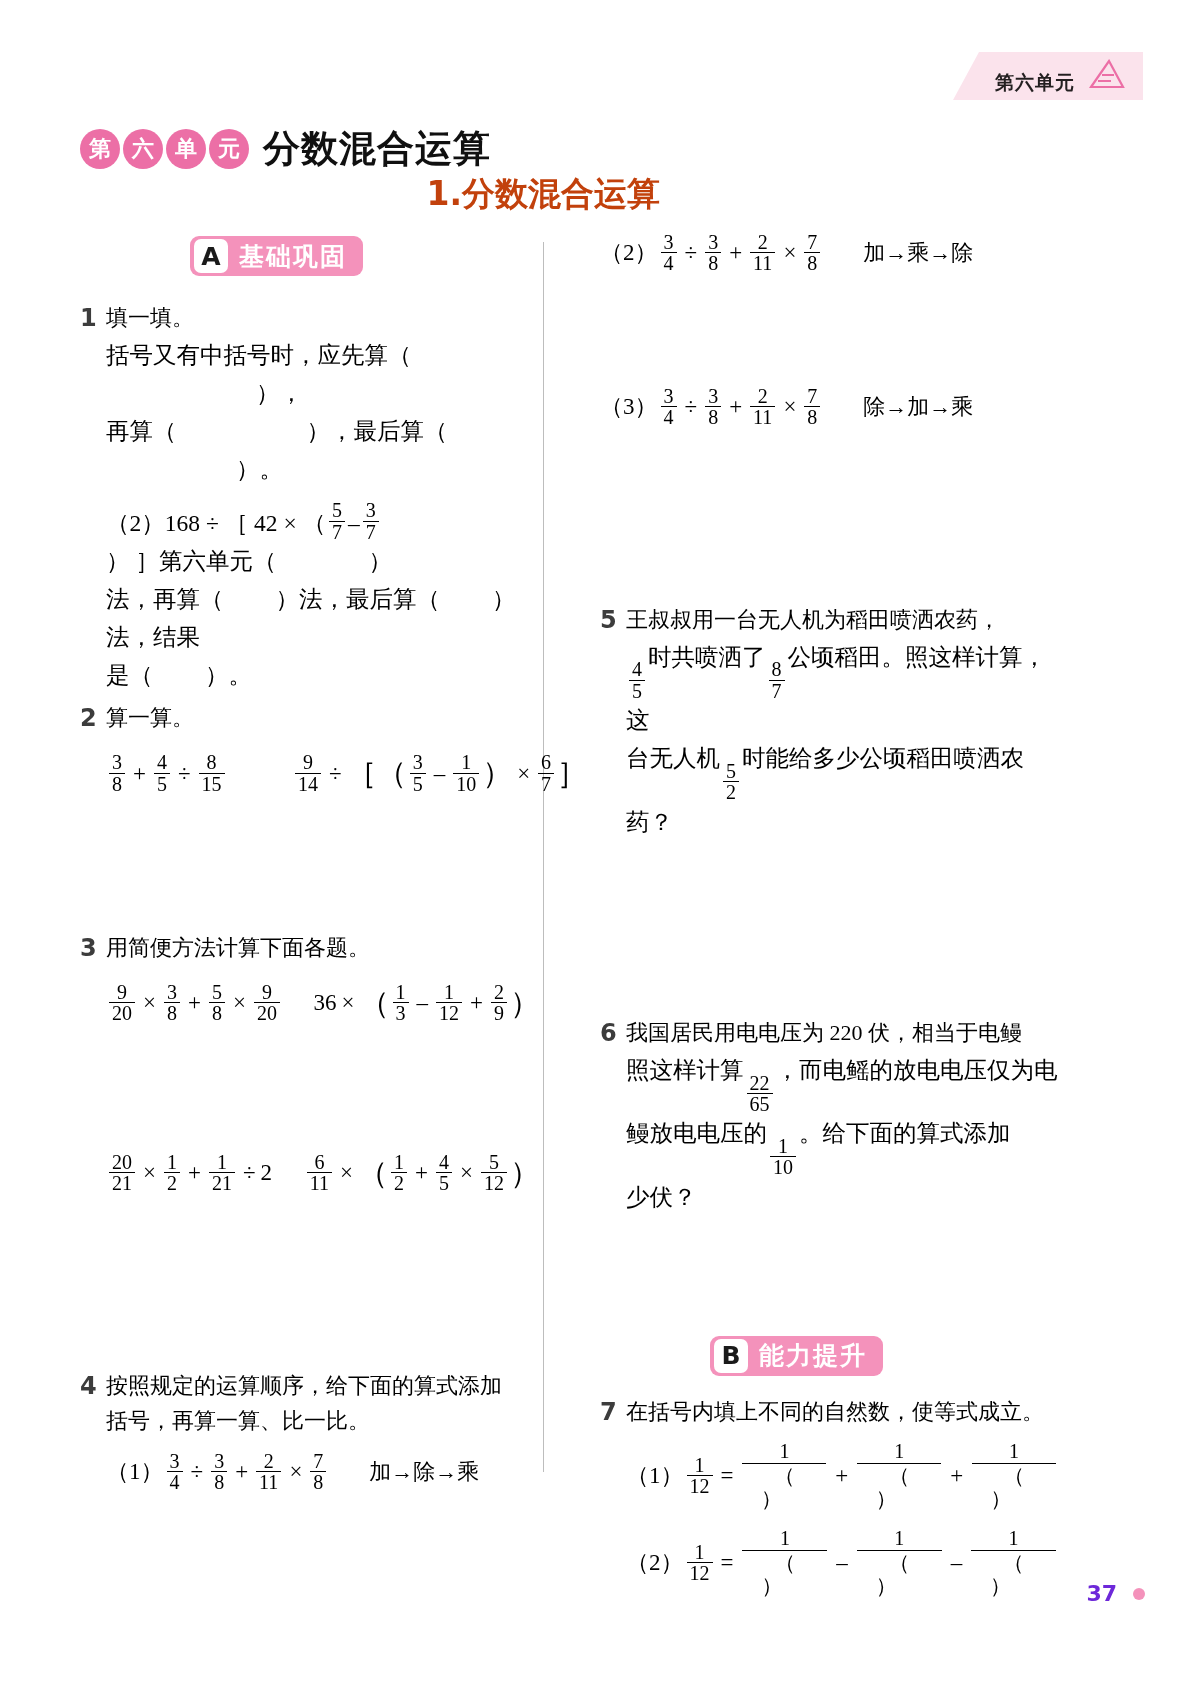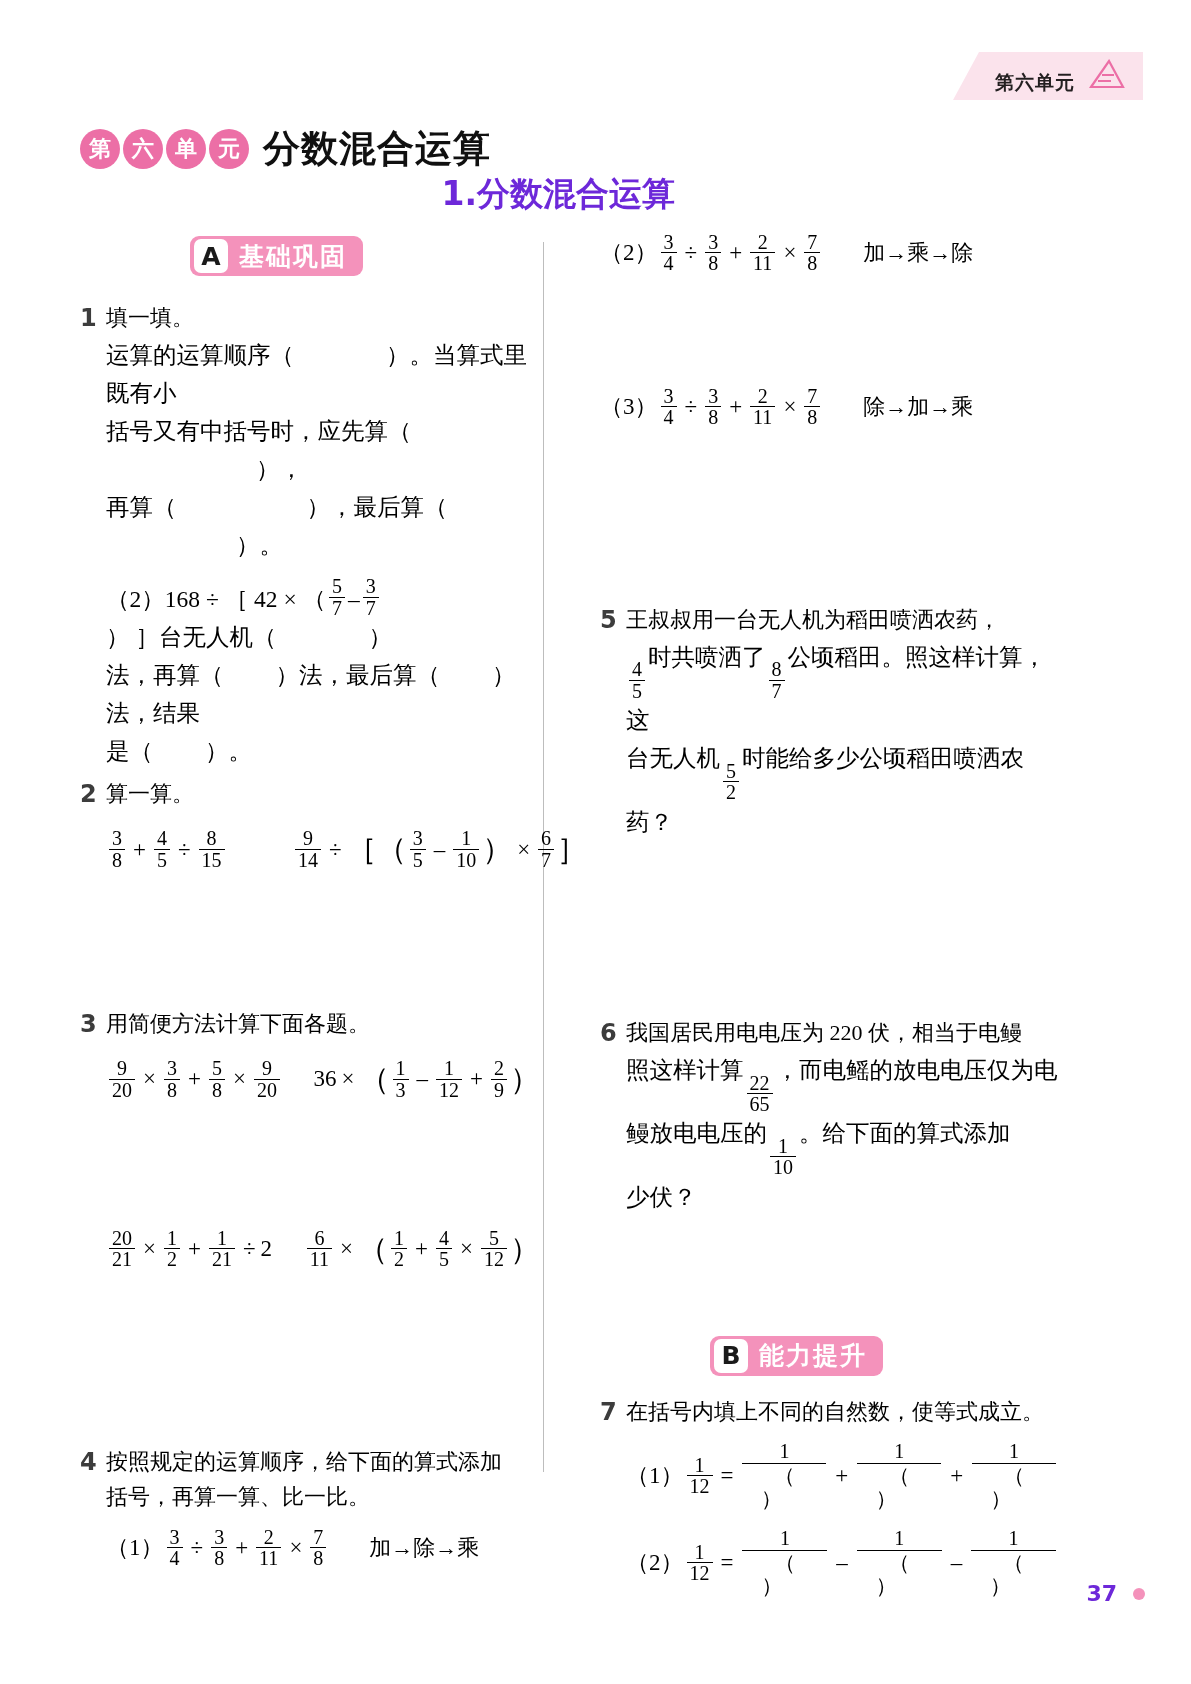--- a/index.html
+++ b/index.html
@@ -38,21 +38,21 @@
     box-shadow:0 0 0 2.5px #ffffff;
   }
   .unit-title{
     margin-left:14px;
     font-family:"DejaVu Sans", sans-serif;
     font-size:37px; font-weight:700; letter-spacing:1px; color:#101010;
   }
   .lesson-title{
     position:absolute; top:172px; left:0; width:660px; text-align:right;
     font-family:"DejaVu Sans", sans-serif;
-    font-size:33px; font-weight:700; color:#6d28d9;margin-left:15px;
+    font-size:33px; font-weight:700; color:#c2410c;
   }
 
   
   .col{ position:absolute; top:236px; width:460px; }
   .col-left{ left:80px; }
   .col-right{ left:600px; }
   .divider{ position:absolute; left:543px; top:242px; width:1px; height:1230px; background:#bdbdbd; }
 
   
   .banner{ display:flex; align-items:center; justify-content:flex-start; margin-left:110px; }
@@ -155,43 +155,40 @@
     </span>
   </div>
 
   <div class="prob">
     <div class="prob-head">
       <span class="pnum">1</span>
       <span class="ptext">填一填。</span>
     </div>
     <div class="indent">
       <div>
-        <span>运算的运算顺序（</span><span class="blank b-md"></span><span>）。当算式里既有小</span>
-      </div>
-      <div>
         <span>括号又有中括号时，应先算（</span><span class="blank b-xl"></span><span>），</span>
       </div>
       <div>
         <span>再算（</span><span class="blank b-lg"></span><span>），最后算（</span><span class="blank b-lg"></span><span>）。</span>
       </div>
     </div>
 
     <div class="indent" style="margin-top:12px;">
       <div style="display:flex; align-items:flex-end; flex-wrap:wrap;">
         <span>（2）168 ÷ ［ 42 × （</span>
         <span class="fr">
           <span class="num">5</span>
           <span class="den">7</span>
         </span>
         <span>–</span>
         <span class="fr">
           <span class="num">3</span>
           <span class="den">7</span>
         </span>
-        <span>） ］台无人机（</span>
+        <span>） ］第六单元（</span>
         <span class="blank b-md"></span>
         <span>）</span>
       </div>
       <div>
         <span>法，再算（</span><span class="blank b-sm"></span><span>）法，最后算（</span><span class="blank b-sm"></span><span>）法，结果</span>
       </div>
       <div>
         <span>是（</span><span class="blank b-sm"></span><span>）。</span>
       </div>
     </div>

